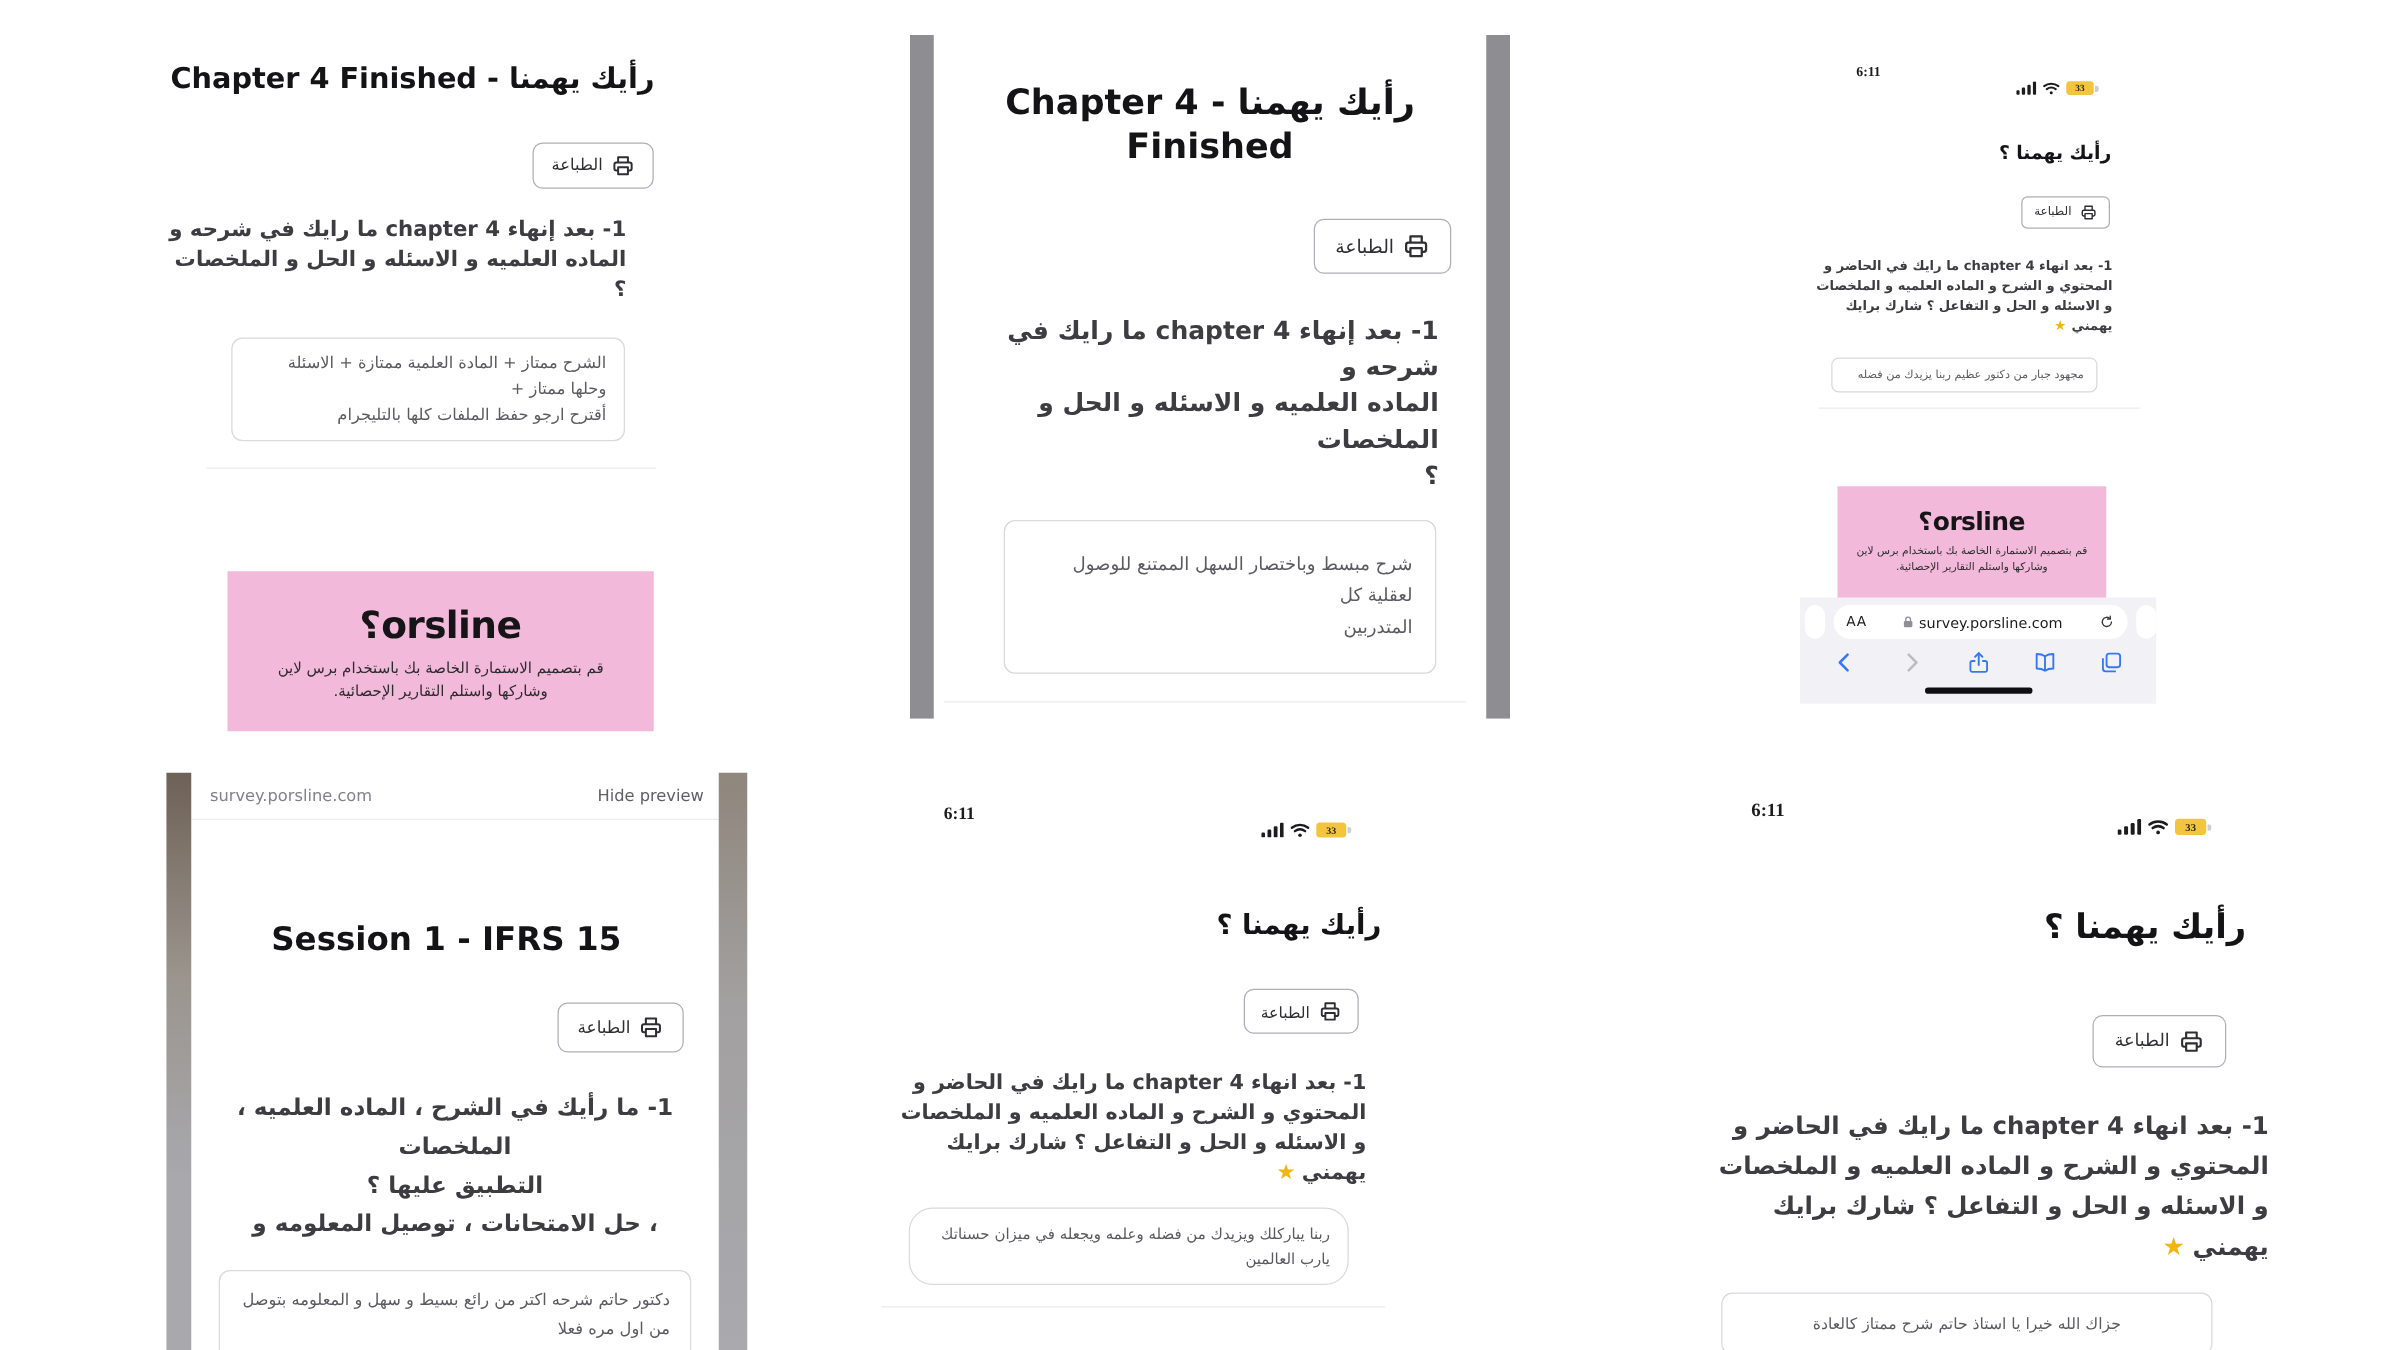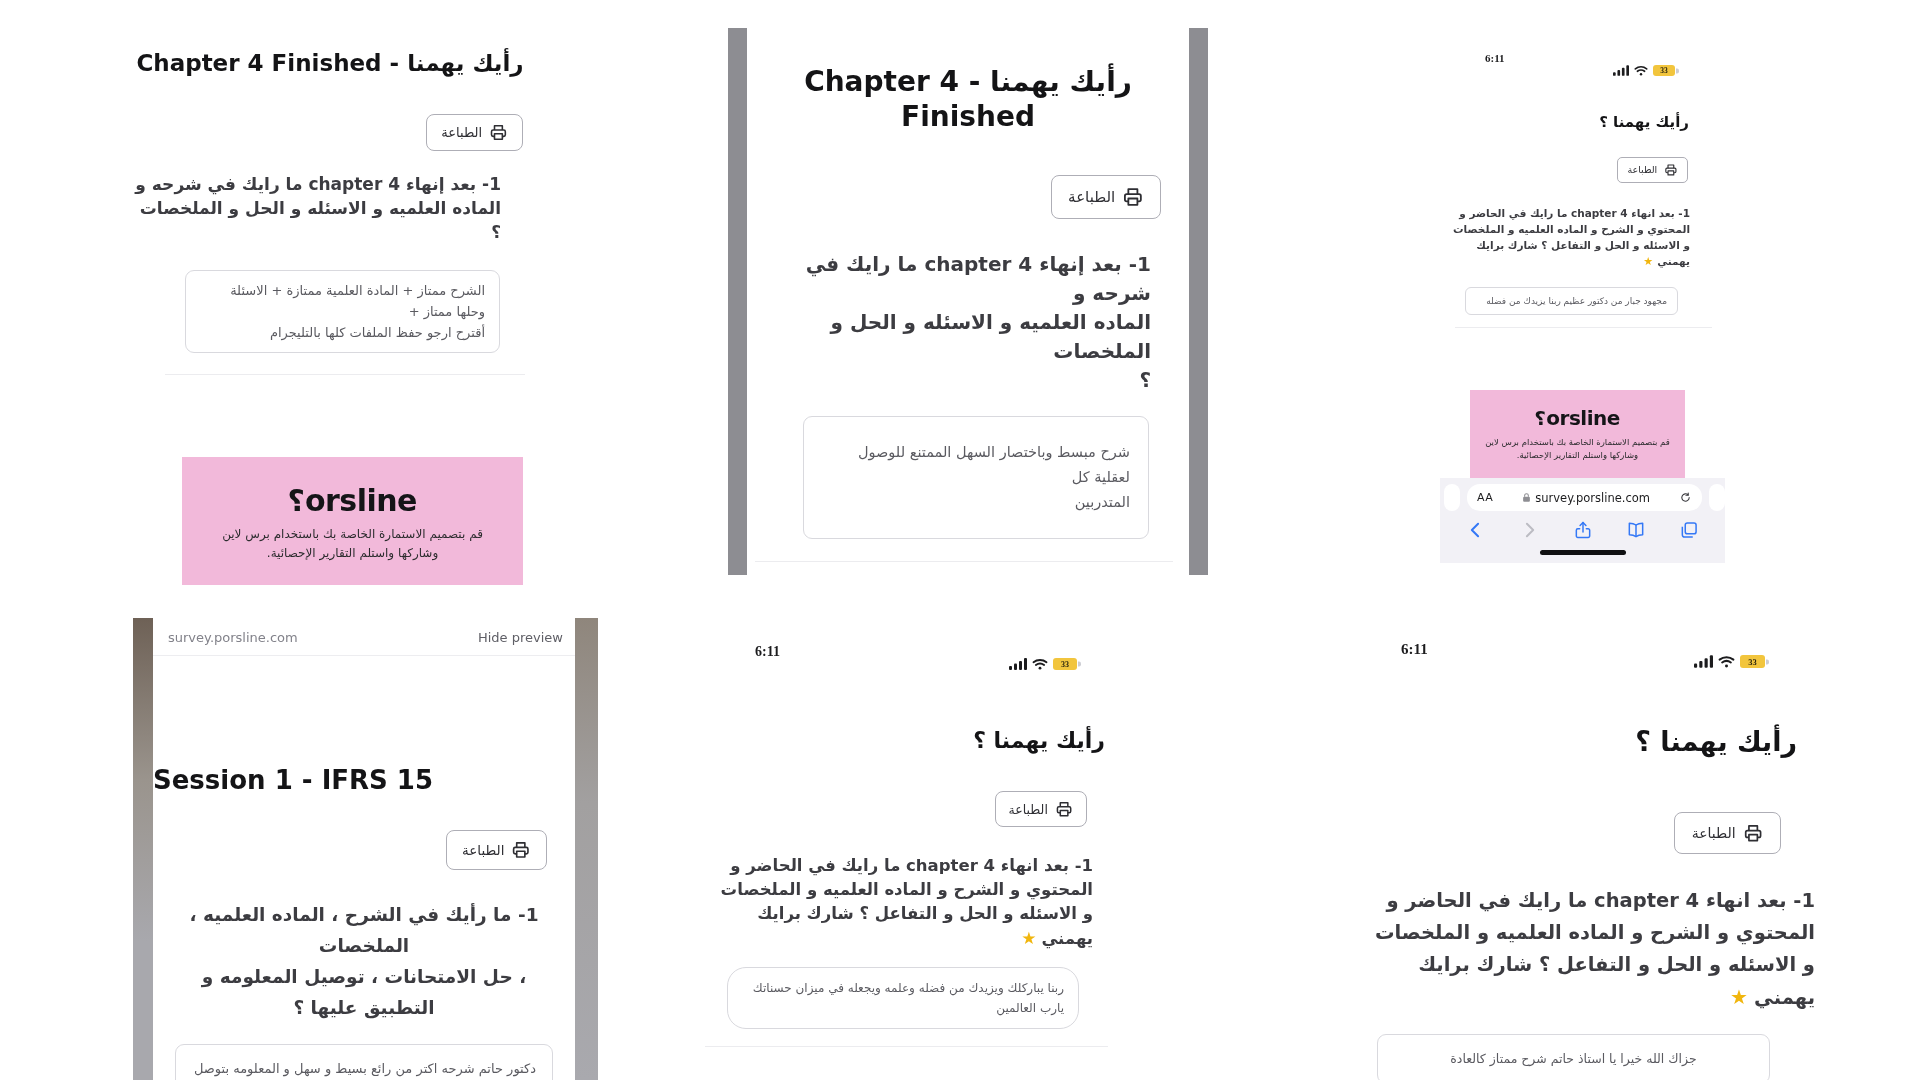--- a/index.html
+++ b/index.html
@@ -97,21 +97,21 @@
   
   #p4{left:133px;top:618px;width:465px;height:462px;overflow:hidden;}
   #p4 .strip{position:absolute;top:0;bottom:0;}
   #p4 .strip.l{left:0;width:20px;background:linear-gradient(180deg,#6e6156,#9a948d 35%,#a8a8ad 70%,#a8a8ad);}
   #p4 .strip.r{right:0;width:23px;background:linear-gradient(180deg,#8f867c,#a2a0a0 40%,#a9a9ae);}
   #p4 .content{margin:0 23px 0 20px;}
   #p4 .header{display:flex;justify-content:space-between;align-items:center;
               padding:12px 12px 10px 15px;font-size:13px;border-bottom:1px solid #ededf0;}
   #p4 .header .url{color:#82828a;}
   #p4 .header .hide{color:#5f5f66;cursor:pointer;}
-  #p4 .title{margin-top:108px;font-size:26px;line-height:33px;text-align:left;padding-right:14px;}
+  #p4 .title{margin-top:80px;font-size:26px;line-height:33px;text-align:center;padding-right:14px;}
   #p4 .btn-row{margin-top:33px;padding-right:28px;}
   #p4 .print-btn{font-size:13.5px;padding:9px 15px;}
   #p4 .q{margin-top:29px;font-size:18.5px;line-height:31px;}
   #p4 .ans{margin:21px 22px 0 22px;padding:12px 16px;font-size:13px;line-height:23px;}
 
   
   #p5{left:700px;top:620px;width:410px;height:460px;}
   #p5 .status-row{padding:13px 33px 0 55px;}
   #p5 .time{font-size:14px;}
   #p5 .status-icons svg.cell{width:18px;height:12px;} #p5 .status-icons svg.wifi{width:16px;height:12px;}
@@ -361,22 +361,22 @@
           <span>
               <svg viewBox="0 0 24 24">
                 <use href="#ic-printer"></use>
               </svg>
             </span>
           <span>الطباعة</span>
         </button>
       </div>
       <div class="q rtl center">
         <div>1- ما رأيك في الشرح ، الماده العلميه ، الملخصات</div>
+        <div>التطبيق عليها ؟</div>
         <div>، حل الامتحانات ، توصيل المعلومه و</div>
-        <div>التطبيق عليها ؟</div>
       </div>
       <div class="ans rtl">
         <div>دكتور حاتم شرحه اكتر من رائع بسيط و سهل و المعلومه بتوصل</div>
         <div>من اول مره فعلا</div>
       </div>
     </div>
   </section>
 
   <section class="panel" id="p5">
     <div class="status-row">

